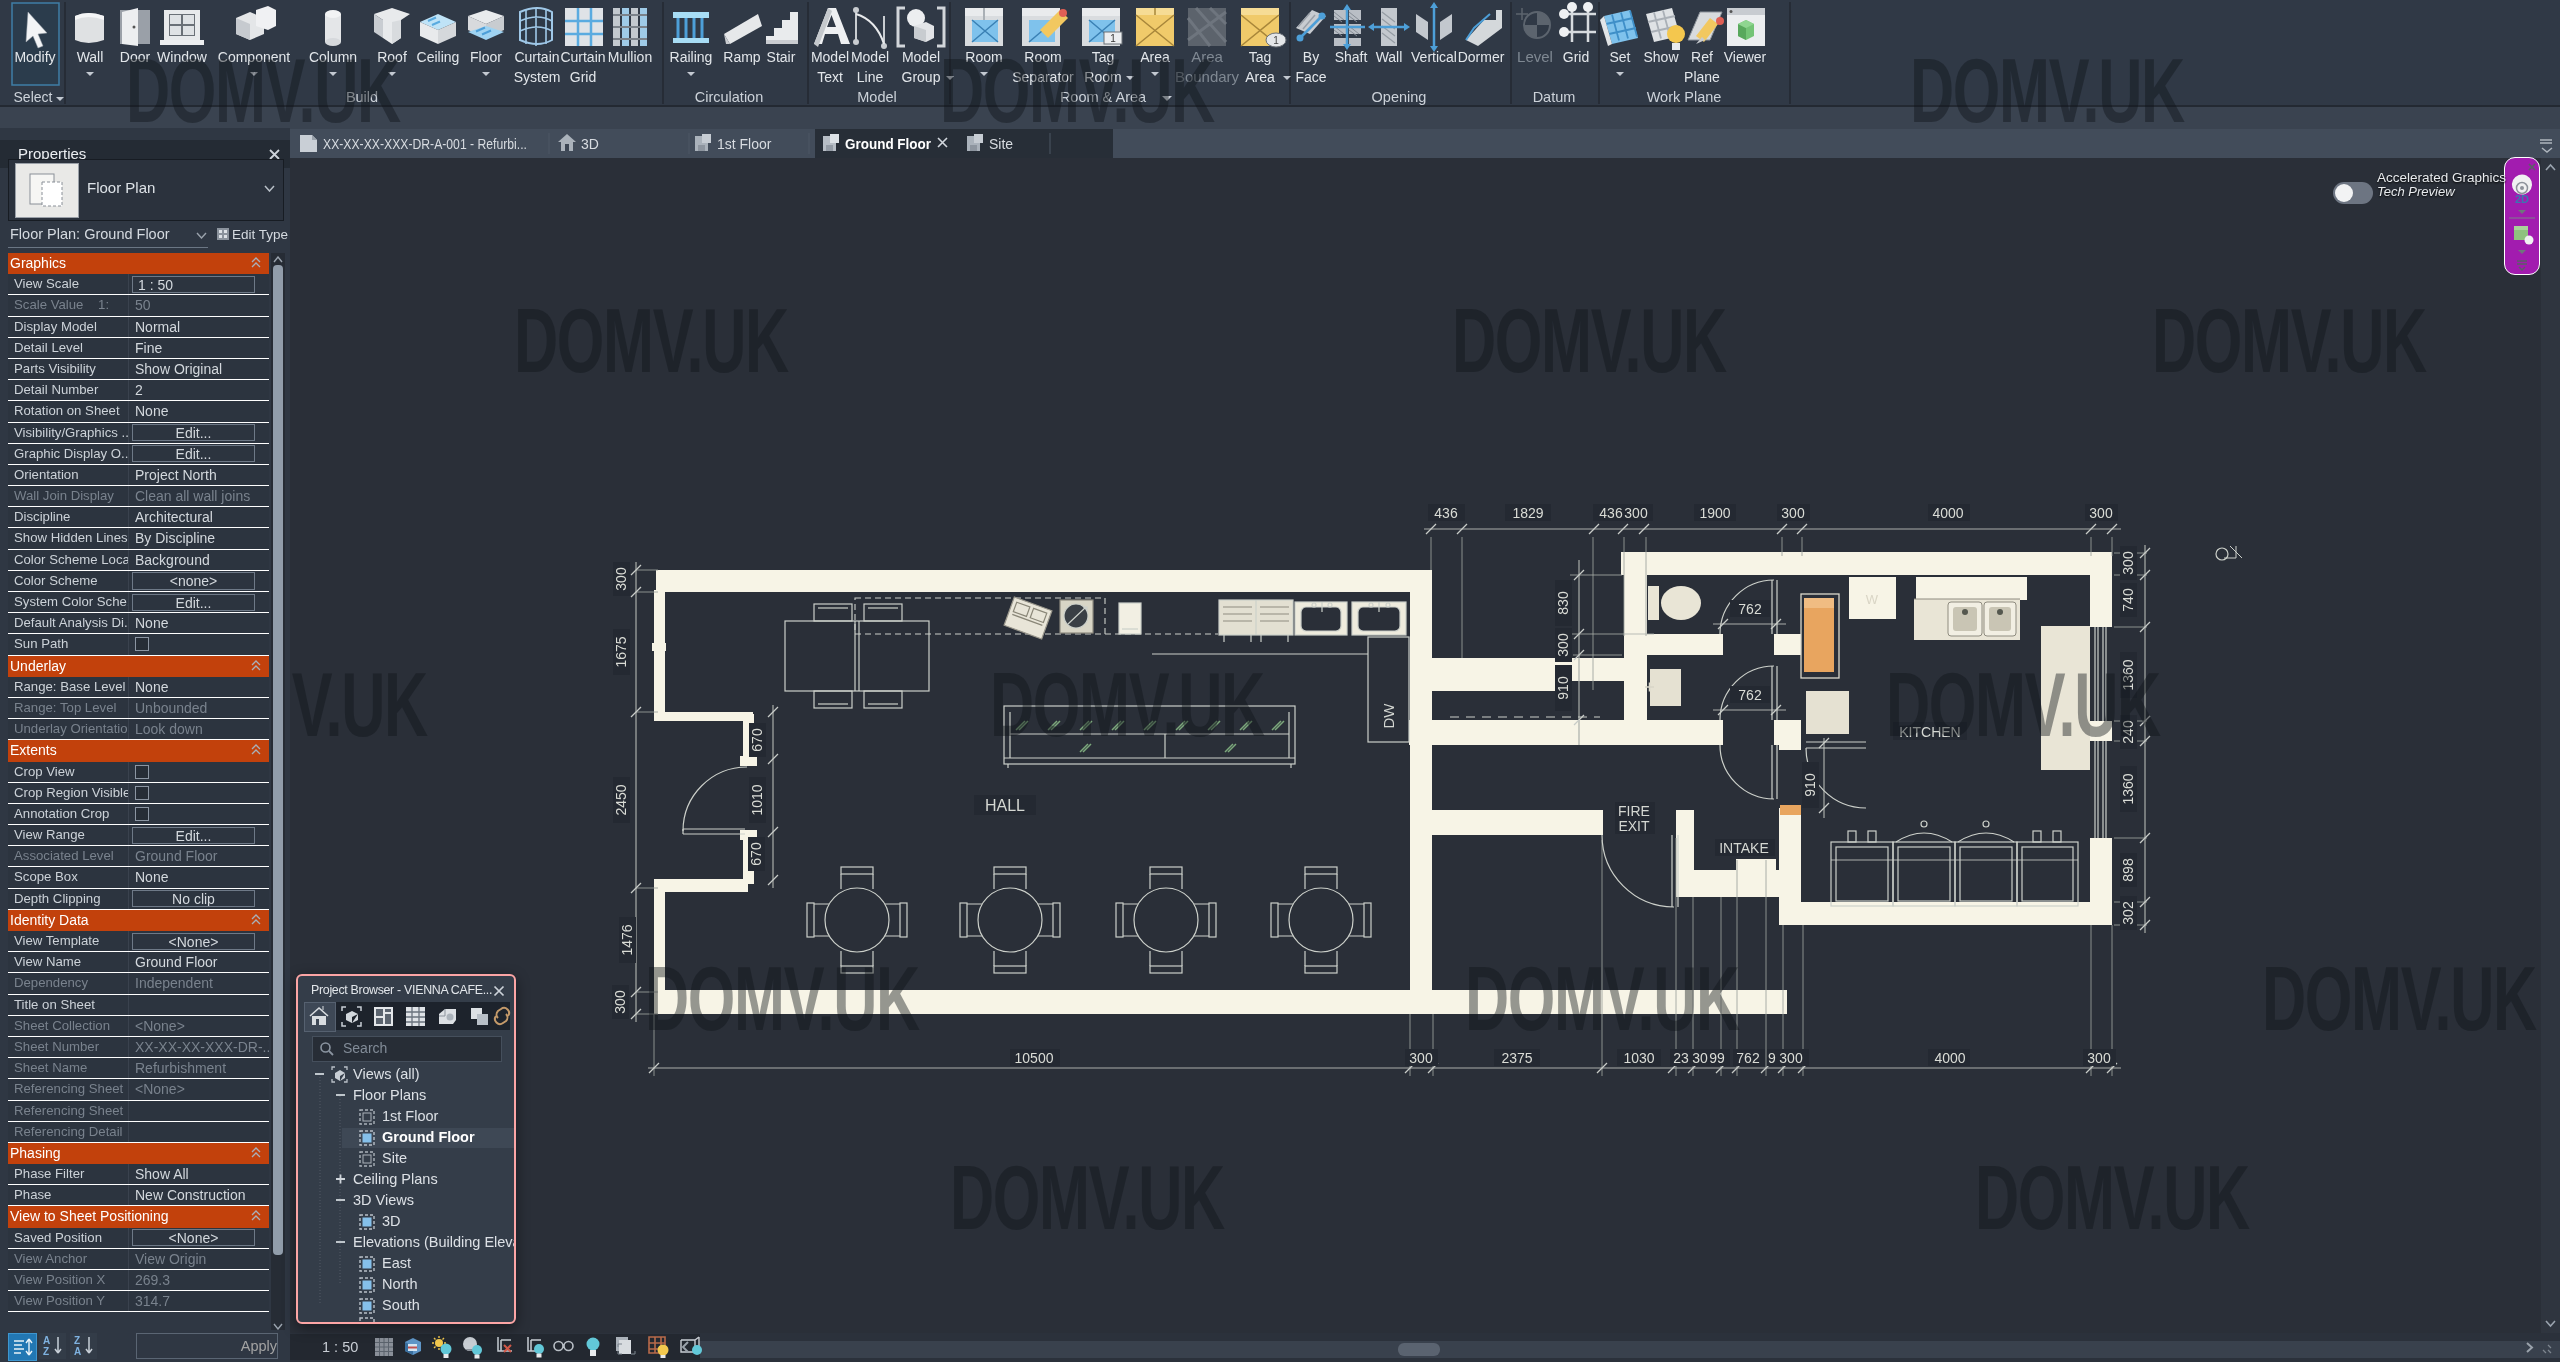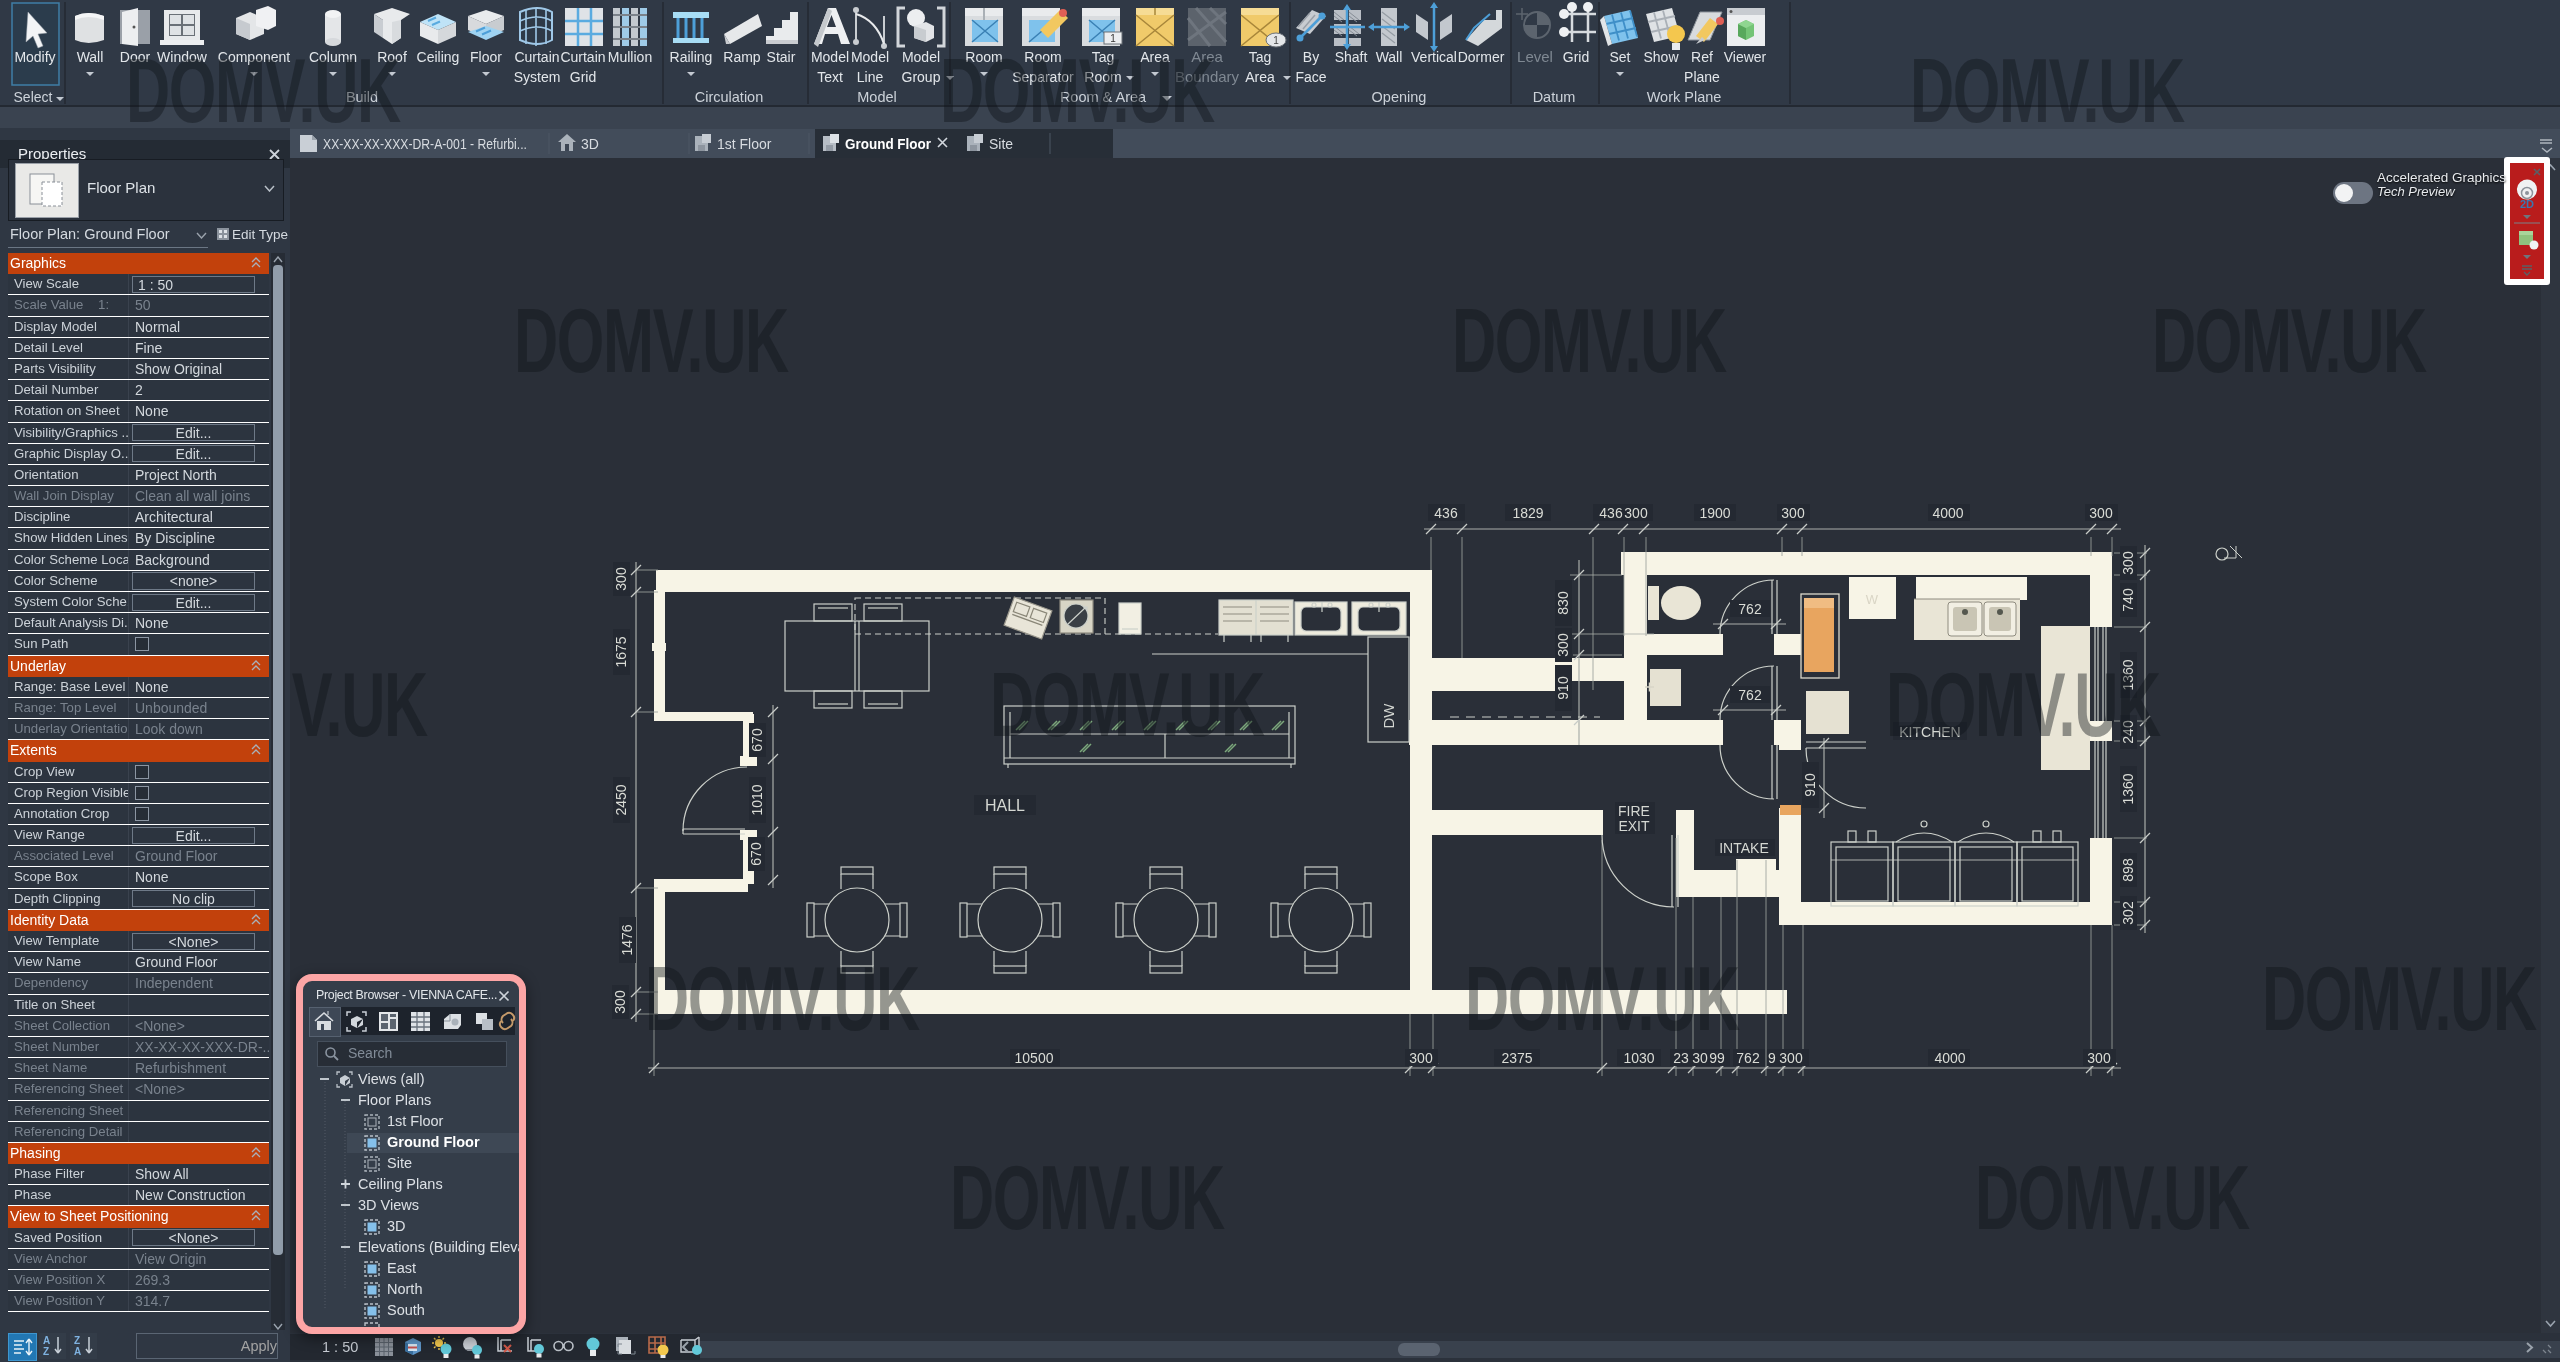--- a/index.html
+++ b/index.html
@@ -14,21 +14,21 @@
 .pl{width:114px;padding-left:6px;font-size:13.2px;color:#ccd2d8;line-height:20px;border-right:1px solid #3a424e;overflow:hidden;white-space:nowrap;flex:none;}
 .pv{flex:1;padding-left:6px;font-size:14px;color:#d3d8dd;line-height:20px;overflow:hidden;white-space:nowrap;}
 .pvb{flex:1;border:1px solid #6e7987;margin:1.5px 14px 1.5px 3px;line-height:16px;font-size:14px;color:#d3d8dd;text-align:center;overflow:hidden;white-space:nowrap;}
 .g .pl,.g .pv{color:#79828d;}
 .ph{height:21.2px;background:#c2410c;color:#ffffff;font-weight:normal;font-size:14px;padding-left:2px;line-height:20px;position:relative;overflow:hidden;white-space:nowrap;}
 .hch{position:absolute;right:8px;top:4px;}
 .cbx{display:inline-block;width:12px;height:12px;border:1px solid #8b95a2;background:#262d36;margin-top:3px;}
 #pscroll{position:absolute;right:5px;top:125px;width:14px;height:1080px;background:#262c35;}
 #pthumb{position:absolute;left:2px;top:12px;width:10px;height:990px;background:#919dab;border-radius:4px;}
 #props{left:0;top:128px;width:290px;height:1234px;background:#2f3743;z-index:10;}
-#pbrowser{left:296px;top:974px;width:216px;height:346px;background:#343d49;border:7px solid #fca5a5;border-radius:16px;box-shadow:0 4px 14px rgba(0,0,0,.45);z-index:11;}
+#pbrowser{left:296px;top:974px;width:216px;height:346px;background:#343d49;border:2px solid #fca5a5;border-radius:6px;box-shadow:0 4px 14px rgba(0,0,0,.45);z-index:11;}
 #statusbar{left:290px;top:1333px;width:2270px;height:29px;background:#2b313b;z-index:9;}
 #vscroll{left:2541px;top:158px;width:19px;height:1175px;background:#2f353f;z-index:8;}
 </style>
 </head>
 <body>
 <div class="abs" id="ribbon"></div>
 <div class="abs" id="band"></div>
 
 <svg class="abs" style="left:0;top:0;z-index:2" width="2560" height="129" viewBox="0 0 2560 129">
 <defs>
@@ -1171,21 +1171,21 @@
 <path d="M2237,10 l5,4.5 l-5,4.5" stroke="#9aa2ab" fill="none" stroke-width="2"></path>
 <path d="M2258,12 l3,3 m-3,2 l3,3 m-8,-3 l3,3" stroke="#7d858e" stroke-width="1.3"></path>
 </svg>
 </div>
 <div class="abs" id="vscroll">
 <svg width="19" height="1175" viewBox="0 0 19 1175">
       <path d="M5,12 l4.5,-5 l4.5,5" stroke="#9aa3ae" fill="none" stroke-width="1.6"></path>
       <path d="M5,1166 l4.5,5 l4.5,-5" stroke="#9aa3ae" fill="none" stroke-width="1.6" transform="translate(0,-3)"></path>
     </svg>
 </div>
-<div class="abs" style="left:2504px;top:157px;width:34px;height:116px;background:#b91c1c;border-radius:3px;border:6px solid #ffffff;z-index:8;">
+<div class="abs" style="left:2504px;top:157px;width:34px;height:116px;background:#a21caf;border-radius:11px;border:1px solid #ffffff;z-index:8;">
 <svg width="34" height="116" viewBox="0 0 34 116">
 <path d="M24,6 l6,6 M30,6 l-6,6" stroke="#5a6066" stroke-width="1.6"></path>
 <g>
         <path d="M8,22 a9,9 0 0 1 18,9 a9,9 0 0 1 -18,-9 Z" fill="#f0f1f2"></path>
         <circle cx="17" cy="30" r="5.5" fill="none" stroke="#8d939b" stroke-width="1.5"></circle>
         <circle cx="17" cy="30" r="2" fill="#8d939b"></circle>
       </g>
 <text x="17" y="45" font-size="11" fill="#3a77b0" font-weight="bold" text-anchor="middle">2D</text>
 <path d="M13,52 l4,4 l4,-4" fill="#6f757d"></path>
 <line x1="4" y1="60" x2="30" y2="60" stroke="#7b8188"></line>

